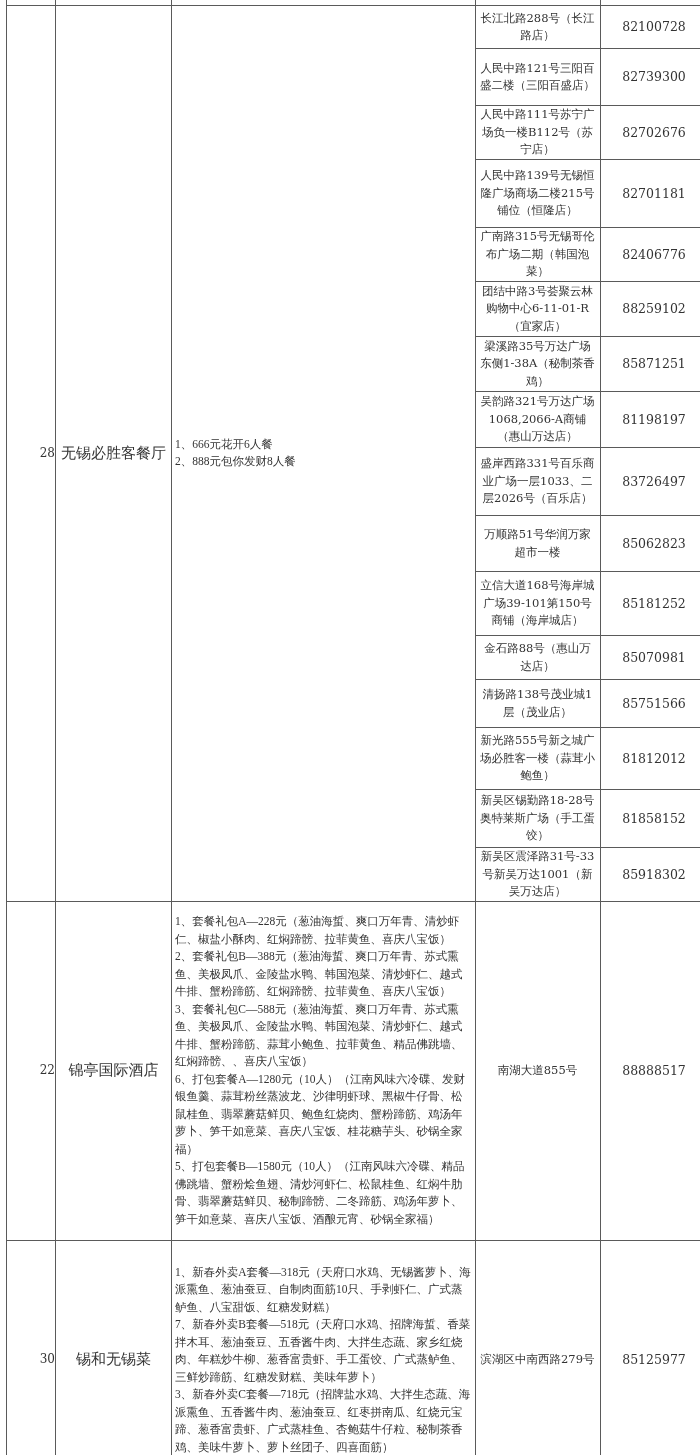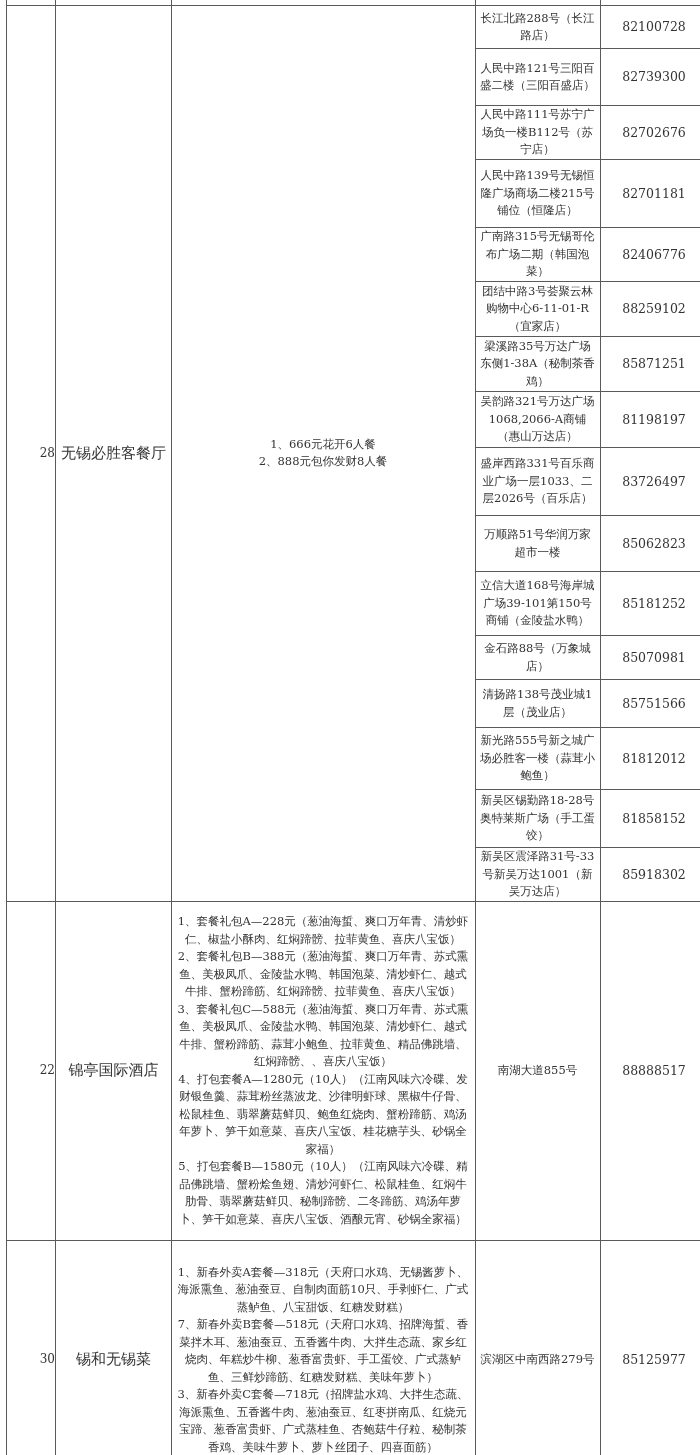--- a/index.html
+++ b/index.html
@@ -12,21 +12,21 @@
   table { border-collapse: collapse; table-layout: fixed; width: 688px; }
   td {
     border: 1.5px solid #5a5a5a;
     font-size: 11.5px;
     line-height: 17.5px;
     vertical-align: middle;
     padding: 0;
   }
   td.c-no { width: 48px; text-align: right; font-size: 12px; }
   td.c-name { width: 115px; text-align: center; font-size: 15px; }
-  td.c-menu { width: 296px; text-align: center; padding: 0 4px 0 3px; }
+  td.c-menu { width: 296px; text-align: left; padding: 0 4px 0 3px; font-family: Liberation Serif, serif; }
   td.c-addr { width: 117px; text-align: center; padding: 0 4px 0 3px; }
   td.c-phone { width: 106px; text-align: center; font-size: 12.5px; }
   .menu-line { display: block; white-space: pre-wrap; }
   .spacer-row td { border-bottom: 1.5px solid #5a5a5a; }
 </style>
 </head>
 <body>
 
 <div class="table-wrap">
   <table>
@@ -80,25 +80,25 @@
       </tr>
       <tr style="height:68px;">
         <td class="c-addr">盛岸西路331号百乐商业广场一层1033、二层2026号（百乐店）</td>
         <td class="c-phone">83726497</td>
       </tr>
       <tr style="height:56px;">
         <td class="c-addr">万顺路51号华润万家超市一楼</td>
         <td class="c-phone">85062823</td>
       </tr>
       <tr style="height:64px;">
-        <td class="c-addr">立信大道168号海岸城广场39-101第150号商铺（金陵盐水鸭）</td>
+        <td class="c-addr">立信大道168号海岸城广场39-101第150号商铺（海岸城店）</td>
         <td class="c-phone">85181252</td>
       </tr>
       <tr style="height:44px;">
-        <td class="c-addr">金石路88号（万象城店）</td>
+        <td class="c-addr">金石路88号（惠山万达店）</td>
         <td class="c-phone">85070981</td>
       </tr>
       <tr style="height:48px;">
         <td class="c-addr">清扬路138号茂业城1层（茂业店）</td>
         <td class="c-phone">85751566</td>
       </tr>
       <tr style="height:62px;">
         <td class="c-addr">新光路555号新之城广场必胜客一楼（蒜茸小鲍鱼）</td>
         <td class="c-phone">81812012</td>
       </tr>
@@ -111,21 +111,21 @@
         <td class="c-phone">85918302</td>
       </tr>
 
       <tr style="height:339px;">
         <td class="c-no">22</td>
         <td class="c-name">锦亭国际酒店</td>
         <td class="c-menu">
           <span class="menu-line">1、套餐礼包A—228元（葱油海蜇、爽口万年青、清炒虾仁、椒盐小酥肉、红焖蹄髈、拉菲黄鱼、喜庆八宝饭）</span>
           <span class="menu-line">2、套餐礼包B—388元（葱油海蜇、爽口万年青、苏式熏鱼、美极凤爪、金陵盐水鸭、韩国泡菜、清炒虾仁、越式牛排、蟹粉蹄筋、红焖蹄髈、拉菲黄鱼、喜庆八宝饭）</span>
           <span class="menu-line">3、套餐礼包C—588元（葱油海蜇、爽口万年青、苏式熏鱼、美极凤爪、金陵盐水鸭、韩国泡菜、清炒虾仁、越式牛排、蟹粉蹄筋、蒜茸小鲍鱼、拉菲黄鱼、精品佛跳墙、红焖蹄髈、、喜庆八宝饭）</span>
-          <span class="menu-line">4、打包套餐A—1280元（10人）（江南风味六冷碟、发财银鱼羹、蒜茸粉丝蒸波龙、沙律明虾球、黑椒牛仔骨、松鼠桂鱼、翡翠蘑菇鲜贝、鲍鱼红烧肉、蟹粉蹄筋、鸡汤年萝卜、笋干如意菜、喜庆八宝饭、桂花糖芋头、砂锅全家福）</span>
+          <span class="menu-line">6、打包套餐A—1280元（10人）（江南风味六冷碟、发财银鱼羹、蒜茸粉丝蒸波龙、沙律明虾球、黑椒牛仔骨、松鼠桂鱼、翡翠蘑菇鲜贝、鲍鱼红烧肉、蟹粉蹄筋、鸡汤年萝卜、笋干如意菜、喜庆八宝饭、桂花糖芋头、砂锅全家福）</span>
           <span class="menu-line">5、打包套餐B—1580元（10人）（江南风味六冷碟、精品佛跳墙、蟹粉烩鱼翅、清炒河虾仁、松鼠桂鱼、红焖牛肋骨、翡翠蘑菇鲜贝、秘制蹄髈、二冬蹄筋、鸡汤年萝卜、笋干如意菜、喜庆八宝饭、酒酿元宵、砂锅全家福）</span>
         </td>
         <td class="c-addr">南湖大道855号</td>
         <td class="c-phone">88888517</td>
       </tr>
 
       <tr style="height:240px;">
         <td class="c-no">30</td>
         <td class="c-name">锡和无锡菜</td>
         <td class="c-menu">

